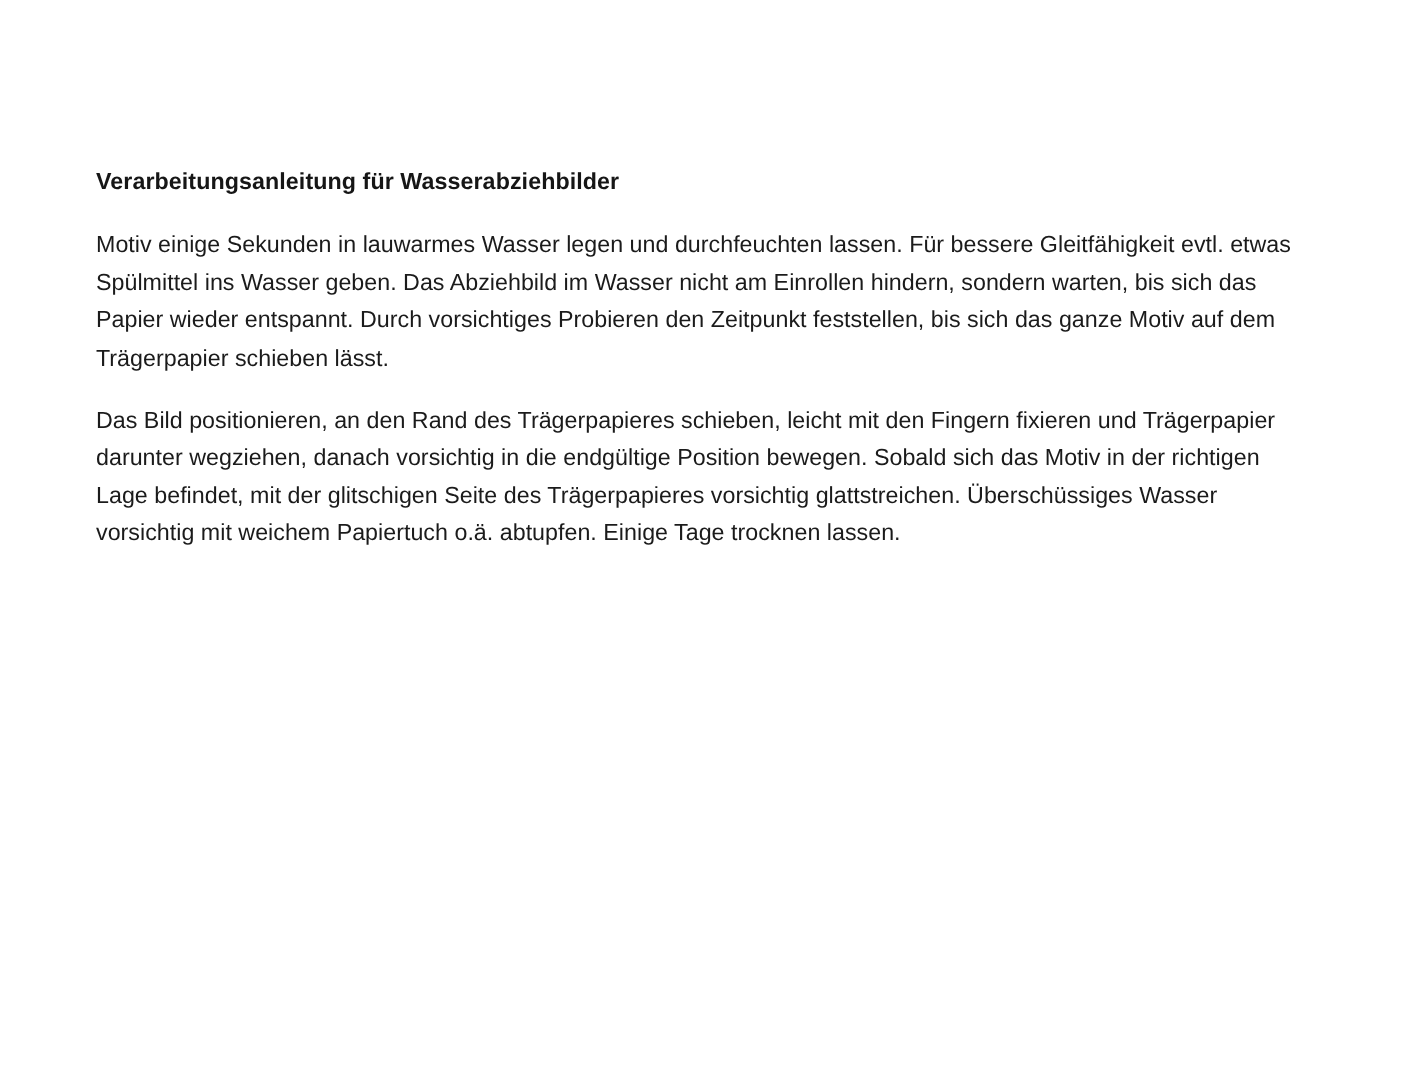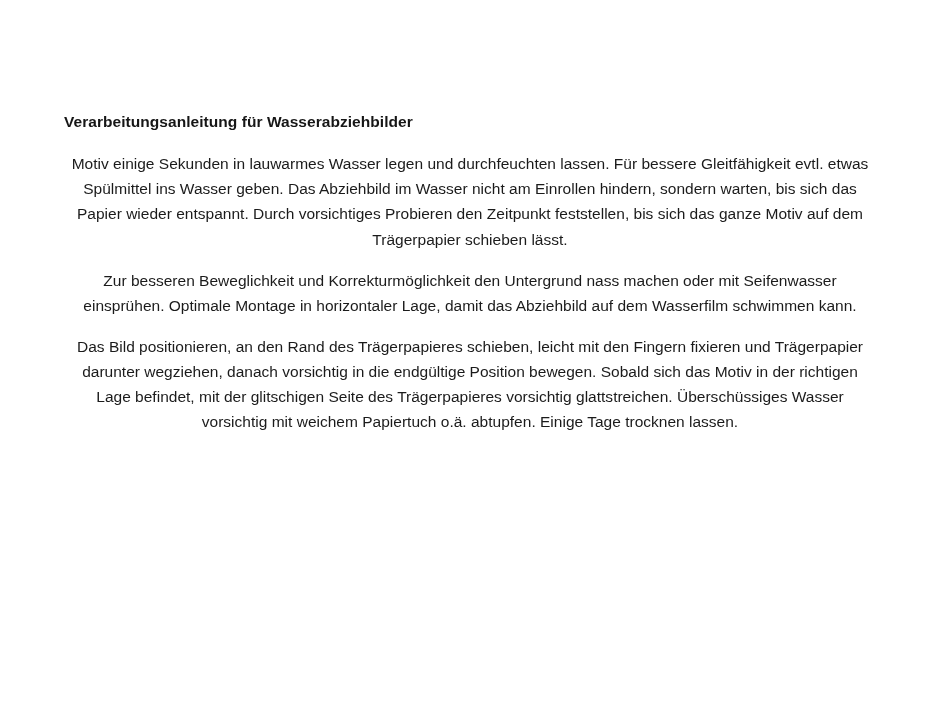--- a/index.html
+++ b/index.html
@@ -35,29 +35,28 @@
     margin: 0 0 18px 0;
     letter-spacing: 0.05px;
   }
   .doc-paragraph {
     font-size: 15.5px;
     font-weight: normal;
     color: #1b1b1b;
     line-height: 1.62;
     margin: 0 0 16px 0;
     letter-spacing: 0.01px;
-    text-align: center;
+    text-align: left;
   }
   .doc-paragraph:last-child {
     margin-bottom: 0;
   }
 </style>
 </head>
 <body>
 
 <div class="page">
   <div class="content">
     <h1 class="doc-title">Verarbeitungsanleitung für Wasserabziehbilder</h1>
     <p class="doc-paragraph">Motiv einige Sekunden in lauwarmes Wasser legen und durchfeuchten lassen. Für bessere Gleitfähigkeit evtl. etwas Spülmittel ins Wasser geben. Das Abziehbild im Wasser nicht am Einrollen hindern, sondern warten, bis sich das Papier wieder entspannt. Durch vorsichtiges Probieren den Zeitpunkt feststellen, bis sich das ganze Motiv auf dem Trägerpapier schieben lässt.</p>
-    <p class="doc-paragraph">Zur besseren Beweglichkeit und Korrekturmöglichkeit den Untergrund nass machen oder mit Seifenwasser einsprühen. Optimale Montage in horizontaler Lage, damit das Abziehbild auf dem Wasserfilm schwimmen kann.</p>
     <p class="doc-paragraph">Das Bild positionieren, an den Rand des Trägerpapieres schieben, leicht mit den Fingern fixieren und Trägerpapier darunter wegziehen, danach vorsichtig in die endgültige Position bewegen. Sobald sich das Motiv in der richtigen Lage befindet, mit der glitschigen Seite des Trägerpapieres vorsichtig glattstreichen. Überschüssiges Wasser vorsichtig mit weichem Papiertuch o.ä. abtupfen. Einige Tage trocknen lassen.</p>
   </div>
 </div>
 
 </body></html>

